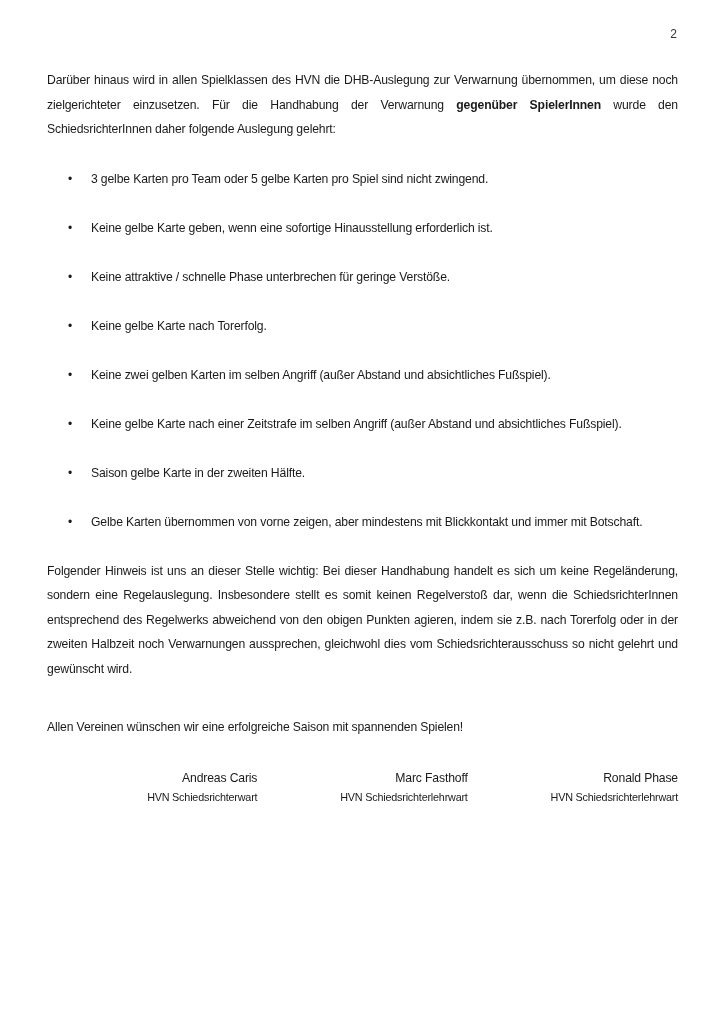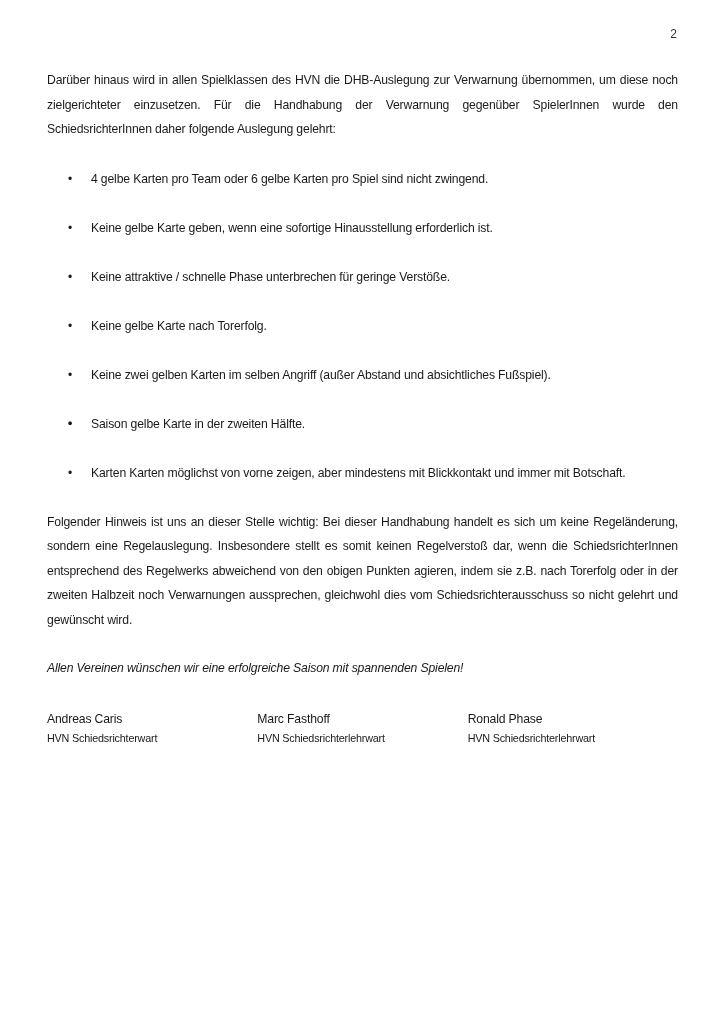--- a/index.html
+++ b/index.html
@@ -29,21 +29,21 @@
       width: 631px;
     }
     .para {
       font-size: 12.2px;
       line-height: 24.5px;
       text-align: justify;
       margin: 0;
       letter-spacing: -0.15px;
     }
     .para b {
-      font-weight: normal;
+      font-weight: bold;
     }
     ul.rules {
       list-style: none;
       margin: 25px 0 0 0;
       padding: 0;
     }
     ul.rules li {
       position: relative;
       padding-left: 44px;
       font-size: 12.2px;
@@ -55,29 +55,29 @@
     ul.rules li .bullet {
       position: absolute;
       left: 21px;
       top: 0;
       font-size: 12px;
     }
     .para-note {
       margin-top: 0px;
     }
     .closing {
-      margin-top: 24px;
-      font-style: italic;
+      margin-top: 34px;
     }
     .signatures {
       display: flex;
       margin-top: 28px;
     }
     .sig {
       width: 219px;
+      text-align: right;
     }
     .sig-name {
       font-size: 12.2px;
       line-height: 20px;
       letter-spacing: -0.15px;
     }
     .sig-role {
       font-size: 10.8px;
       line-height: 18px;
       letter-spacing: -0.2px;
@@ -86,28 +86,28 @@
 </head>
 <body>
 
 <div class="page-number">2</div>
 
 <div class="content">
 
   <p class="para"><span>Darüber hinaus wird in allen Spielklassen des HVN die DHB-Auslegung zur Verwarnung übernommen, um diese noch zielgerichteter einzusetzen. Für die Handhabung der Verwarnung </span><b>gegenüber SpielerInnen</b><span> wurde den SchiedsrichterInnen daher folgende Auslegung gelehrt:</span></p>
 
   <ul class="rules">
-    <li><span class="bullet">•</span><span>4 gelbe Karten pro Team oder 6 gelbe Karten pro Spiel sind nicht zwingend.</span></li>
+    <li><span class="bullet">•</span><span>3 gelbe Karten pro Team oder 5 gelbe Karten pro Spiel sind nicht zwingend.</span></li>
     <li><span class="bullet">•</span><span>Keine gelbe Karte geben, wenn eine sofortige Hinausstellung erforderlich ist.</span></li>
     <li><span class="bullet">•</span><span>Keine attraktive / schnelle Phase unterbrechen für geringe Verstöße.</span></li>
     <li><span class="bullet">•</span><span>Keine gelbe Karte nach Torerfolg.</span></li>
     <li><span class="bullet">•</span><span>Keine zwei gelben Karten im selben Angriff (außer Abstand und absichtliches Fußspiel).</span></li>
-    <li><span class="bullet">•</span></li>
+    <li><span class="bullet">•</span><span>Keine gelbe Karte nach einer Zeitstrafe im selben Angriff (außer Abstand und absichtliches Fußspiel).</span></li>
     <li><span class="bullet">•</span><span>Saison gelbe Karte in der zweiten Hälfte.</span></li>
-    <li><span class="bullet">•</span><span>Karten Karten möglichst von vorne zeigen, aber mindestens mit Blickkontakt und immer mit Botschaft.</span></li>
+    <li><span class="bullet">•</span><span>Gelbe Karten übernommen von vorne zeigen, aber mindestens mit Blickkontakt und immer mit Botschaft.</span></li>
   </ul>
 
   <p class="para para-note">Folgender Hinweis ist uns an dieser Stelle wichtig: Bei dieser Handhabung handelt es sich um keine Regeländerung, sondern eine Regelauslegung. Insbesondere stellt es somit keinen Regelverstoß dar, wenn die SchiedsrichterInnen entsprechend des Regelwerks abweichend von den obigen Punkten agieren, indem sie z.B. nach Torerfolg oder in der zweiten Halbzeit noch Verwarnungen aussprechen, gleichwohl dies vom Schiedsrichterausschuss so nicht gelehrt und gewünscht wird.</p>
 
   <p class="para closing">Allen Vereinen wünschen wir eine erfolgreiche Saison mit spannenden Spielen!</p>
 
   <div class="signatures">
     <div class="sig">
       <div class="sig-name">Andreas Caris</div>
       <div class="sig-role">HVN Schiedsrichterwart</div>

